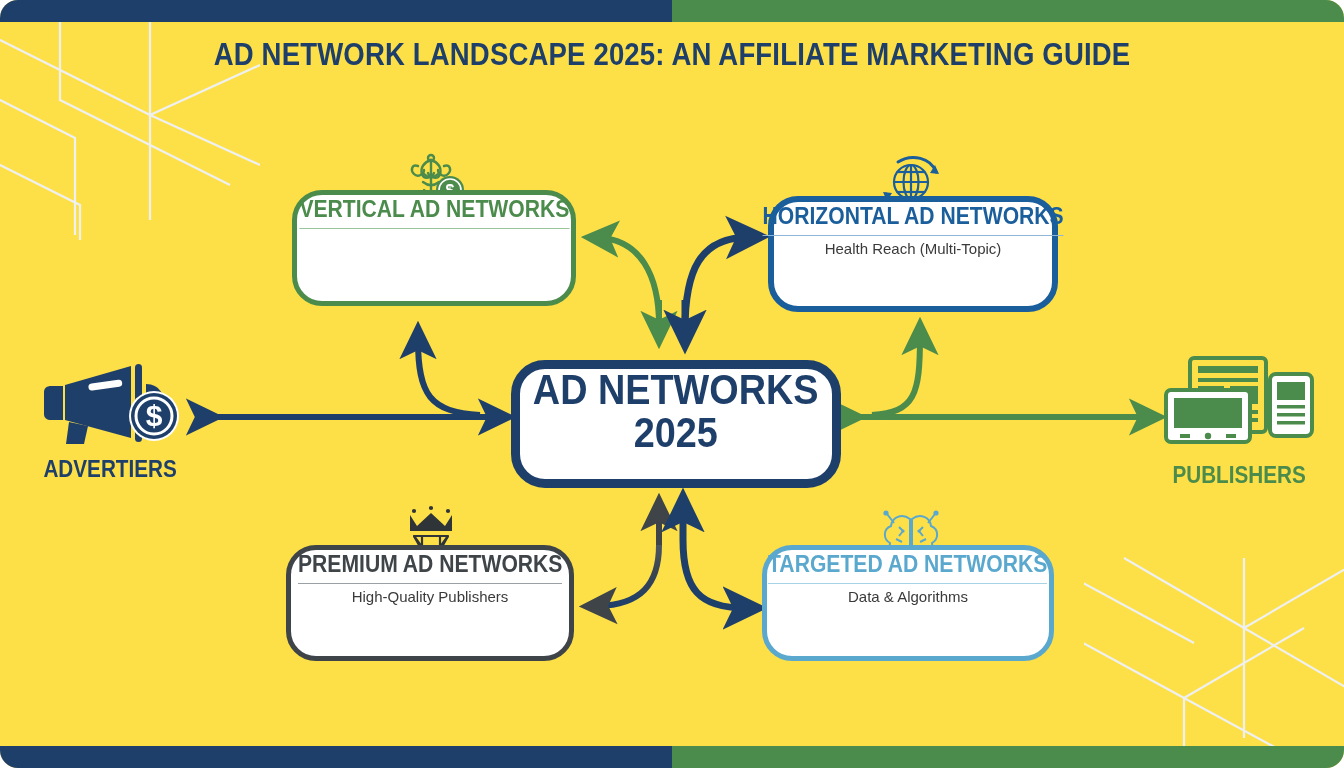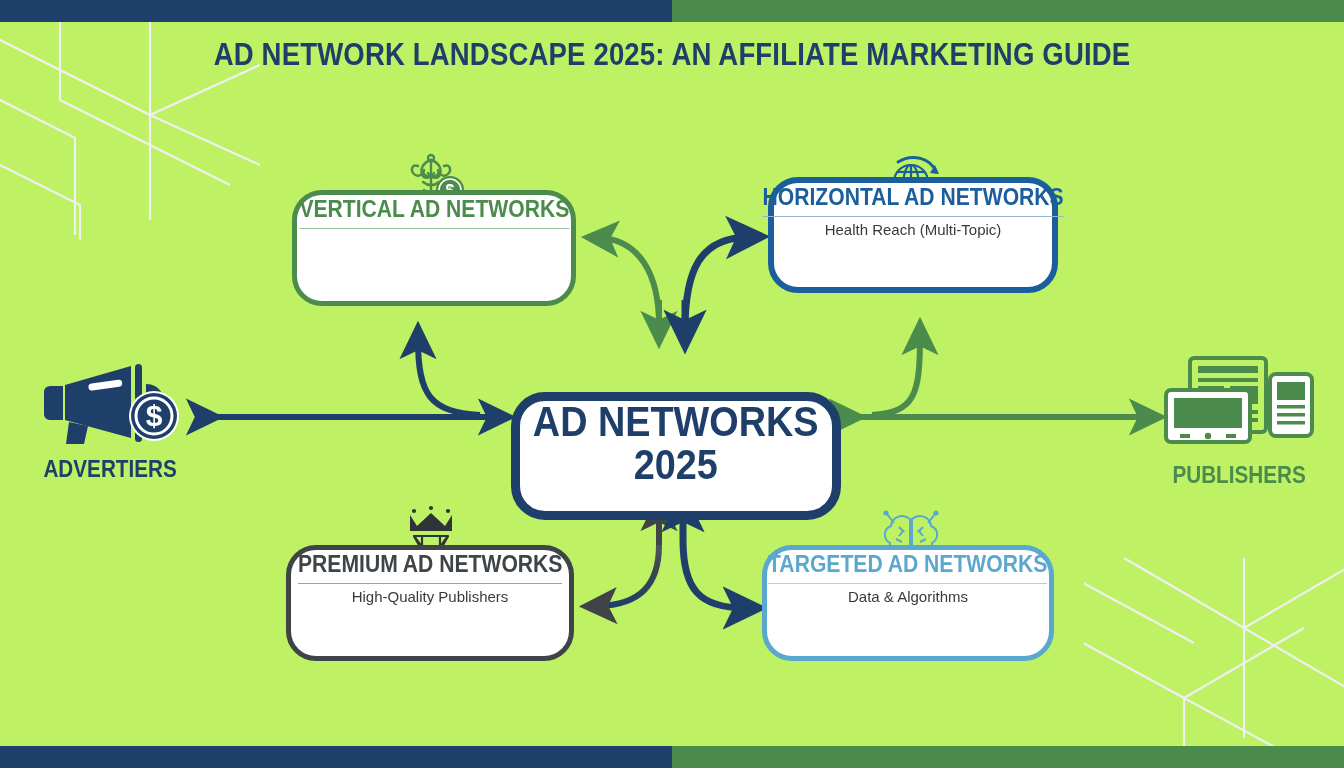--- a/index.html
+++ b/index.html
@@ -5,22 +5,23 @@
   html, body {
     margin: 0;
     padding: 0;
     background: #ffffff;
   }
   #stage {
     position: relative;
     width: 1344px;
     height: 768px;
     overflow: hidden;
-    background: #bef264;
+    background: #fde047;
     font-family: "Liberation Sans", sans-serif;
+    border-radius: 18px;
   }
 
   
   .watermark {
     position: absolute;
     pointer-events: none;
   }
 
   
   .bar {
@@ -92,21 +93,21 @@
     left: 292px; top: 190px; width: 284px; height: 116px;
     border: 5px solid #4b8b4b;
   }
   #node-vertical .node-title {
     color: #4b8b4b;
     border-bottom: 1.5px solid #9ac49a;
   }
 
   
   #node-horizontal {
-    left: 768px; top: 177px; width: 290px; height: 116px;
+    left: 768px; top: 196px; width: 290px; height: 116px;
     border: 6px solid #1a5e9c;
   }
   #node-horizontal .node-title {
     color: #1a5e9c;
     border-bottom: 1.5px solid #8fb6d6;
   }
 
   
   #node-premium {
     left: 286px; top: 545px; width: 288px; height: 116px;
@@ -125,21 +126,20 @@
   #node-targeted .node-title {
     color: #5aa8ce;
     border-bottom: 1.5px solid #a8d3e6;
   }
 
   
   #node-center {
     left: 511px; top: 360px; width: 330px; height: 128px;
     border: 9px solid #1f3f6b;
     border-radius: 34px;
-    margin-top: 32px;
   }
   #node-center .hub-line {
     font-family: "Liberation Sans Narrow", "Liberation Sans", sans-serif;
     font-weight: bold;
     font-size: 42px;
     color: #1f3f6b;
     line-height: 1.02;
     transform: scaleX(0.9);
     white-space: nowrap;
   }

